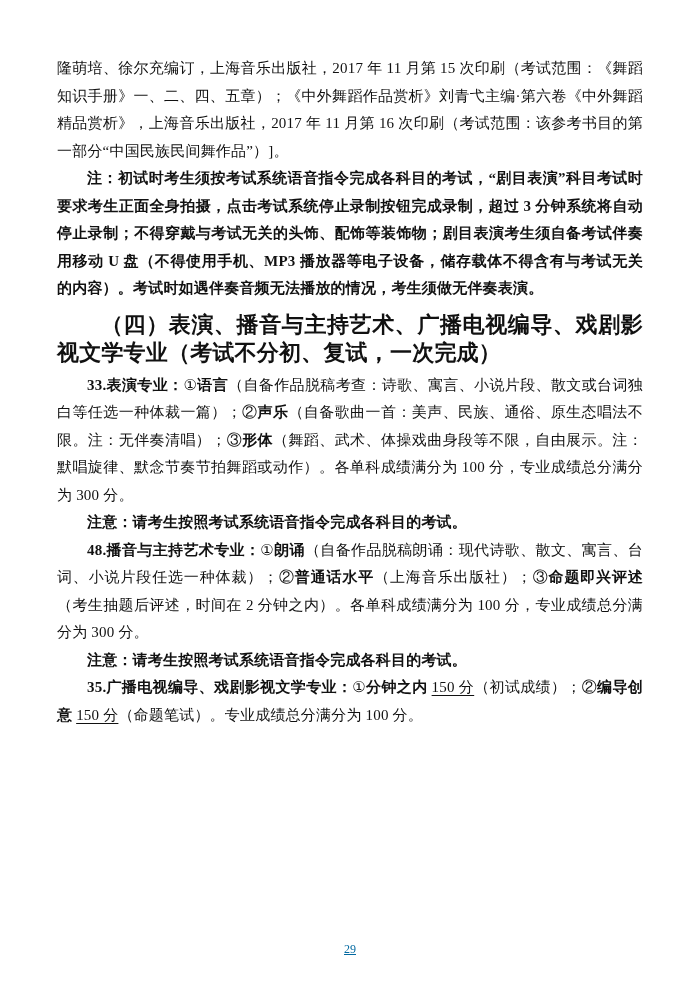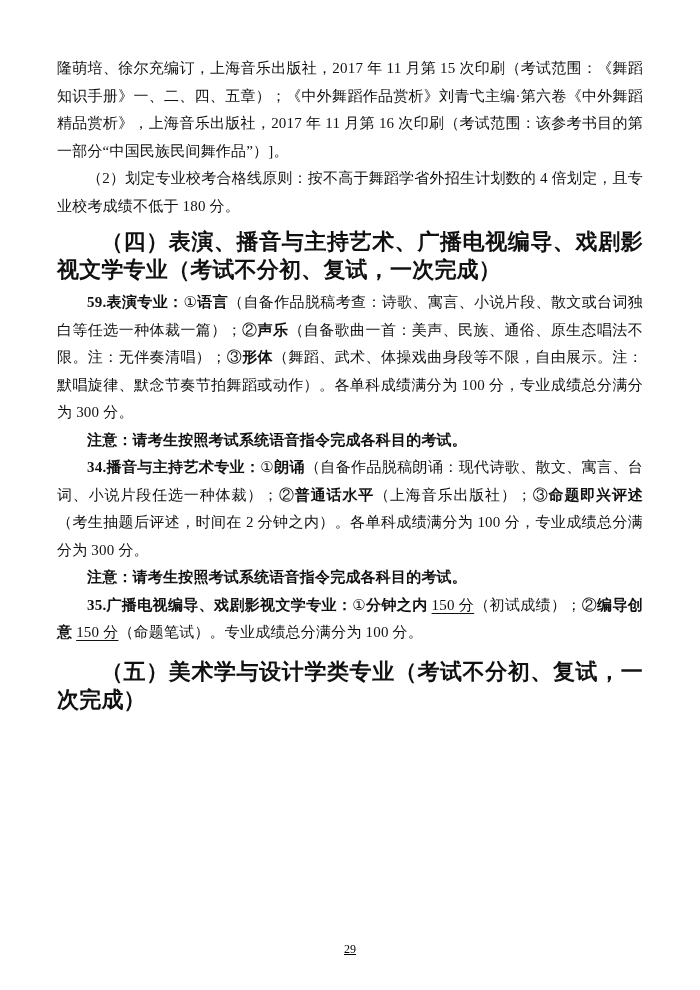--- a/index.html
+++ b/index.html
@@ -39,32 +39,31 @@
   .heading.last { margin-top: 11px; }
   .b { font-weight: bold; }
   .u { text-decoration: underline; text-underline-offset: 3px; }
   .page-number {
     position: absolute;
     top: 942px;
     left: 0;
     right: 0;
     text-align: center;
     font-size: 12px;
-    color: #000000;
+    color: #0369a1;
     text-decoration: underline;
   }
 </style>
 </head>
 <body>
 
 <div class="page">
   <p class="para"><span>隆萌培、徐尔充编订，上海音乐出版社，2017 年 11 月第 15 次印刷（考试范围：《舞蹈知识手册》一、二、四、五章）；《中外舞蹈作品赏析》刘青弋主编·第六卷《中外舞蹈精品赏析》，上海音乐出版社，2017 年 11 月第 16 次印刷（考试范围：该参考书目的第一部分“中国民族民间舞作品”）]。</span></p>
-  <p class="para indent"><span>（2）划定专业校考合格线原则：按不高于舞蹈学省外招生计划数的 4 倍划定，且专业校考成绩不低于 180 分。</span></p>
+  <p class="para indent"><span class="b">注：初试时考生须按考试系统语音指令完成各科目的考试，“剧目表演”科目考试时要求考生正面全身拍摄，点击考试系统停止录制按钮完成录制，超过 3 分钟系统将自动停止录制；不得穿戴与考试无关的头饰、配饰等装饰物；剧目表演考生须自备考试伴奏用移动 U 盘（不得使用手机、MP3 播放器等电子设备，储存载体不得含有与考试无关的内容）。考试时如遇伴奏音频无法播放的情况，考生须做无伴奏表演。</span></p>
   <p class="heading"><span class="b">（四）表演、播音与主持艺术、广播电视编导、戏剧影视文学专业（考试不分初、复试，一次完成）</span></p>
-  <p class="para indent"><span class="b">59.表演专业：</span><span>①</span><span class="b">语言</span><span>（自备作品脱稿考查：诗歌、寓言、小说片段、散文或台词独白等任选一种体裁一篇）；</span><span>②</span><span class="b">声乐</span><span>（自备歌曲一首：美声、民族、通俗、原生态唱法不限。注：无伴奏清唱）；</span><span>③</span><span class="b">形体</span><span>（舞蹈、武术、体操戏曲身段等不限，自由展示。注：默唱旋律、默念节奏节拍舞蹈或动作）。各单科成绩满分为 100 分，专业成绩总分满分为 300 分。</span></p>
+  <p class="para indent"><span class="b">33.表演专业：</span><span>①</span><span class="b">语言</span><span>（自备作品脱稿考查：诗歌、寓言、小说片段、散文或台词独白等任选一种体裁一篇）；</span><span>②</span><span class="b">声乐</span><span>（自备歌曲一首：美声、民族、通俗、原生态唱法不限。注：无伴奏清唱）；</span><span>③</span><span class="b">形体</span><span>（舞蹈、武术、体操戏曲身段等不限，自由展示。注：默唱旋律、默念节奏节拍舞蹈或动作）。各单科成绩满分为 100 分，专业成绩总分满分为 300 分。</span></p>
   <p class="para indent"><span class="b">注意：请考生按照考试系统语音指令完成各科目的考试。</span></p>
-  <p class="para indent"><span class="b">34.播音与主持艺术专业：</span><span>①</span><span class="b">朗诵</span><span>（自备作品脱稿朗诵：现代诗歌、散文、寓言、台词、小说片段任选一种体裁）；</span><span>②</span><span class="b">普通话水平</span><span>（上海音乐出版社）；</span><span>③</span><span class="b">命题即兴评述</span><span>（考生抽题后评述，时间在 2 分钟之内）。各单科成绩满分为 100 分，专业成绩总分满分为 300 分。</span></p>
+  <p class="para indent"><span class="b">48.播音与主持艺术专业：</span><span>①</span><span class="b">朗诵</span><span>（自备作品脱稿朗诵：现代诗歌、散文、寓言、台词、小说片段任选一种体裁）；</span><span>②</span><span class="b">普通话水平</span><span>（上海音乐出版社）；</span><span>③</span><span class="b">命题即兴评述</span><span>（考生抽题后评述，时间在 2 分钟之内）。各单科成绩满分为 100 分，专业成绩总分满分为 300 分。</span></p>
   <p class="para indent"><span class="b">注意：请考生按照考试系统语音指令完成各科目的考试。</span></p>
   <p class="para indent"><span class="b">35.广播电视编导、戏剧影视文学专业：</span><span>①</span><span class="b">分钟之内</span><span> </span><span class="u">150 分</span><span>（初试成绩）；</span><span>②</span><span class="b">编导创意</span><span> </span><span class="u">150 分</span><span>（命题笔试）。专业成绩总分满分为 100 分。</span></p>
-  <p class="heading last"><span class="b">（五）美术学与设计学类专业（考试不分初、复试，一次完成）</span></p>
 
   <div class="page-number">29</div>
 </div>
 
 </body></html>

